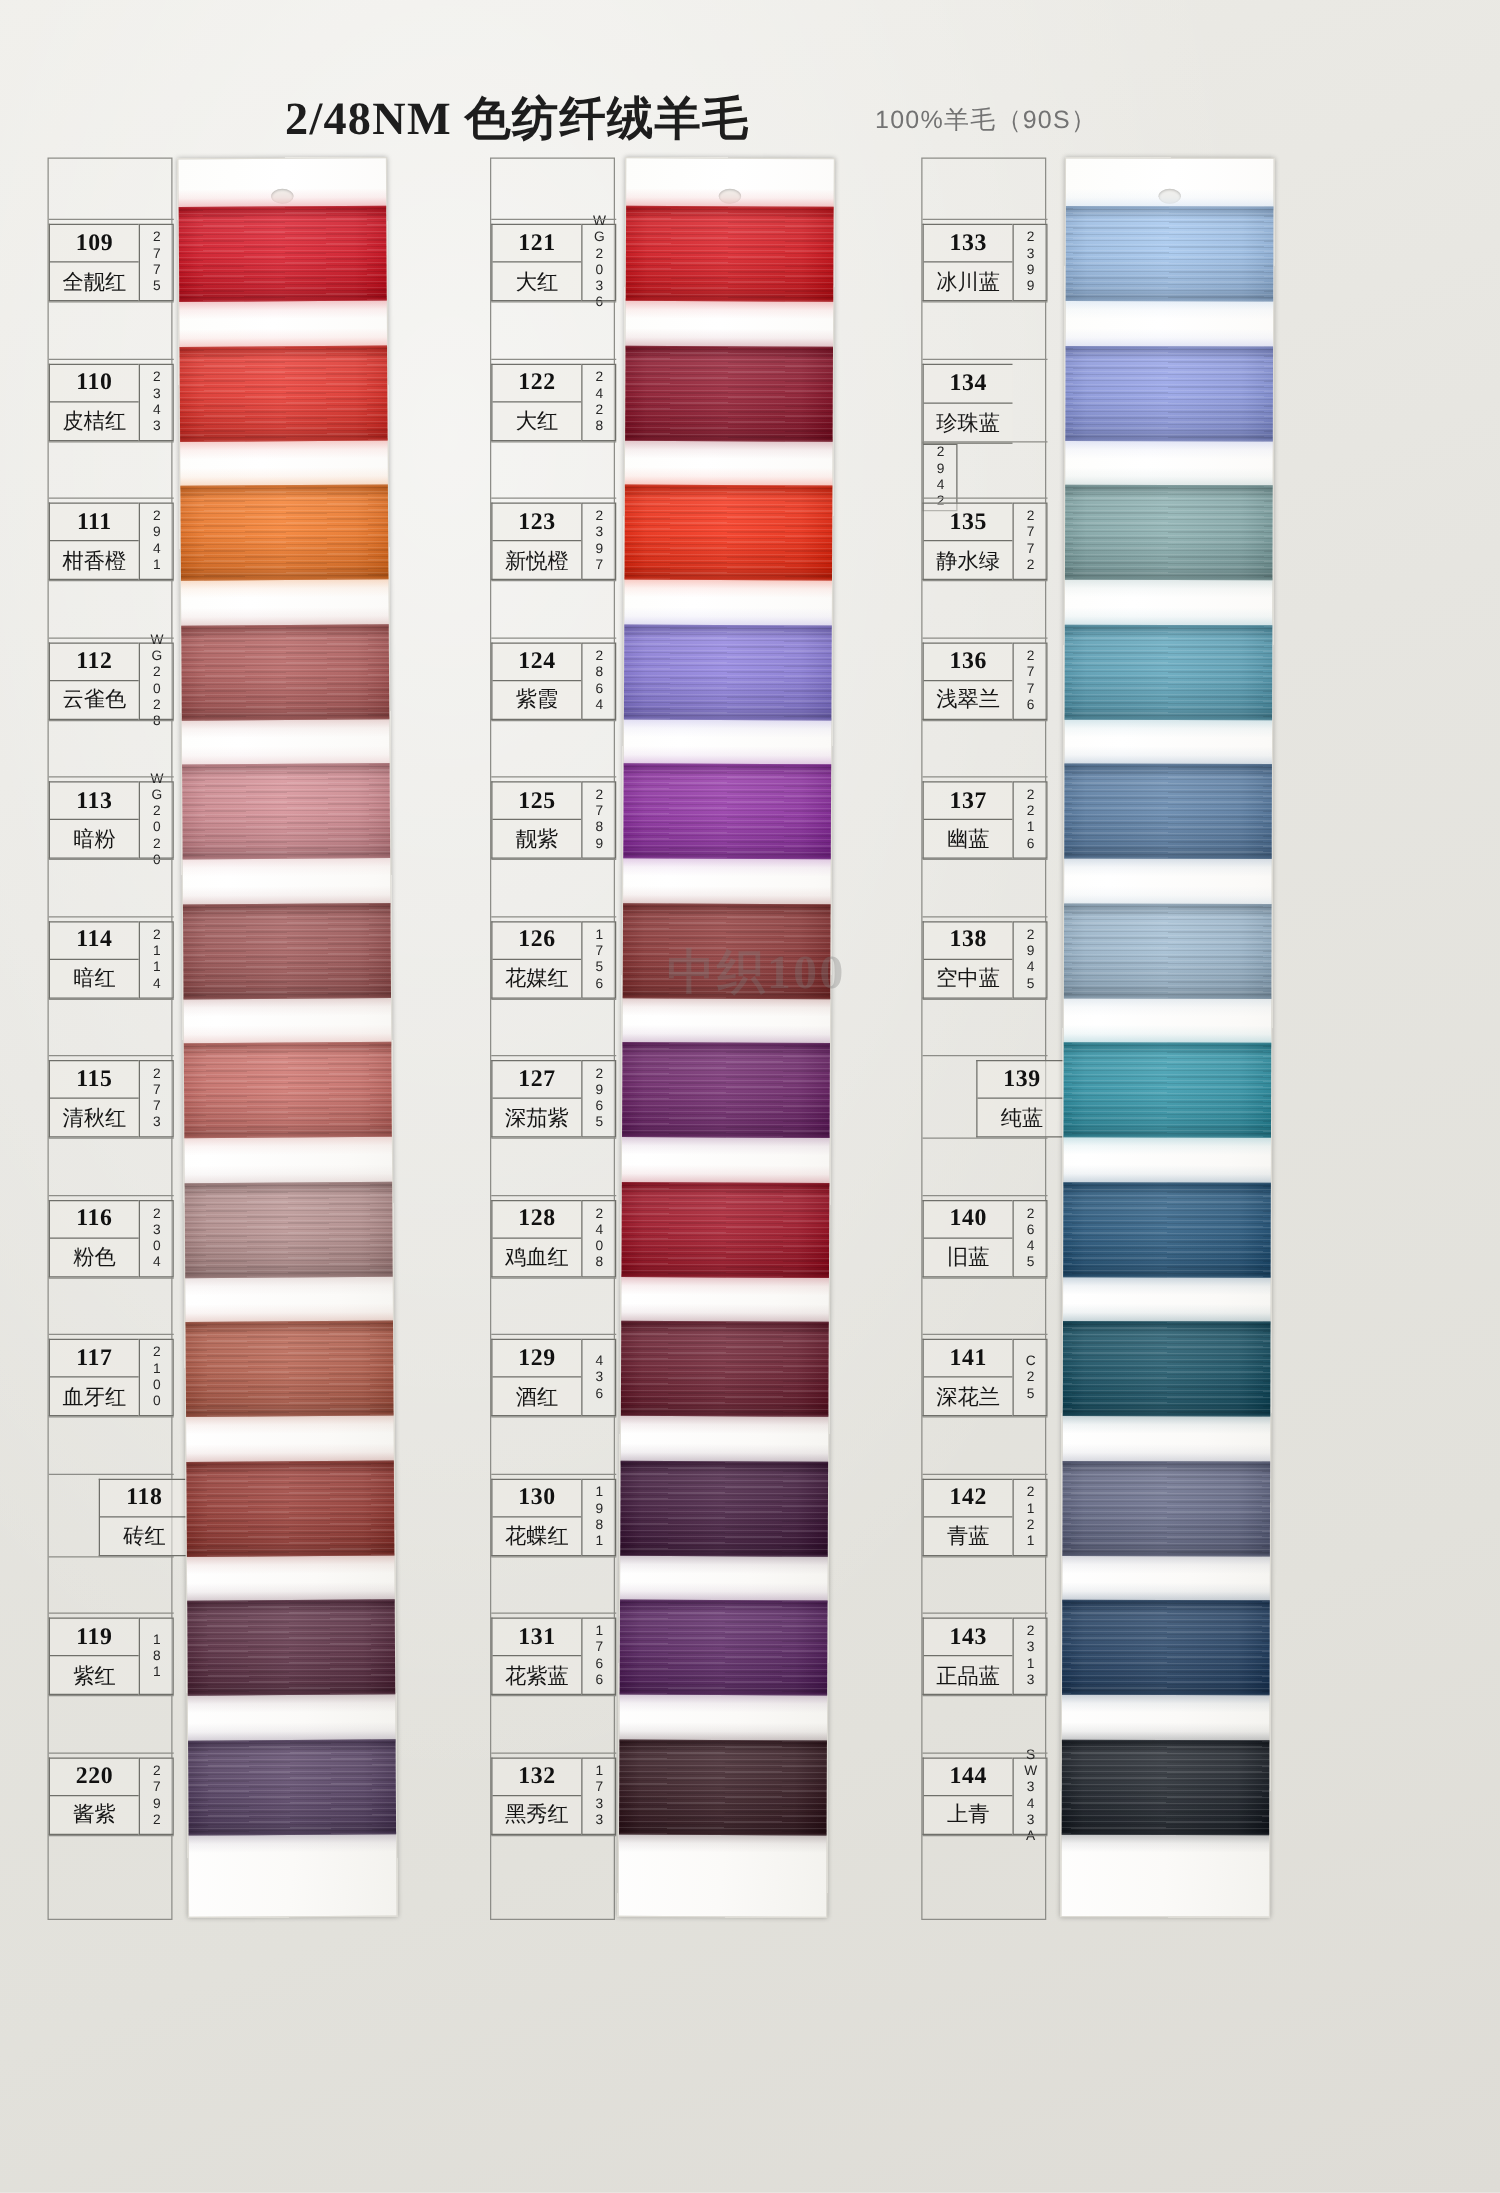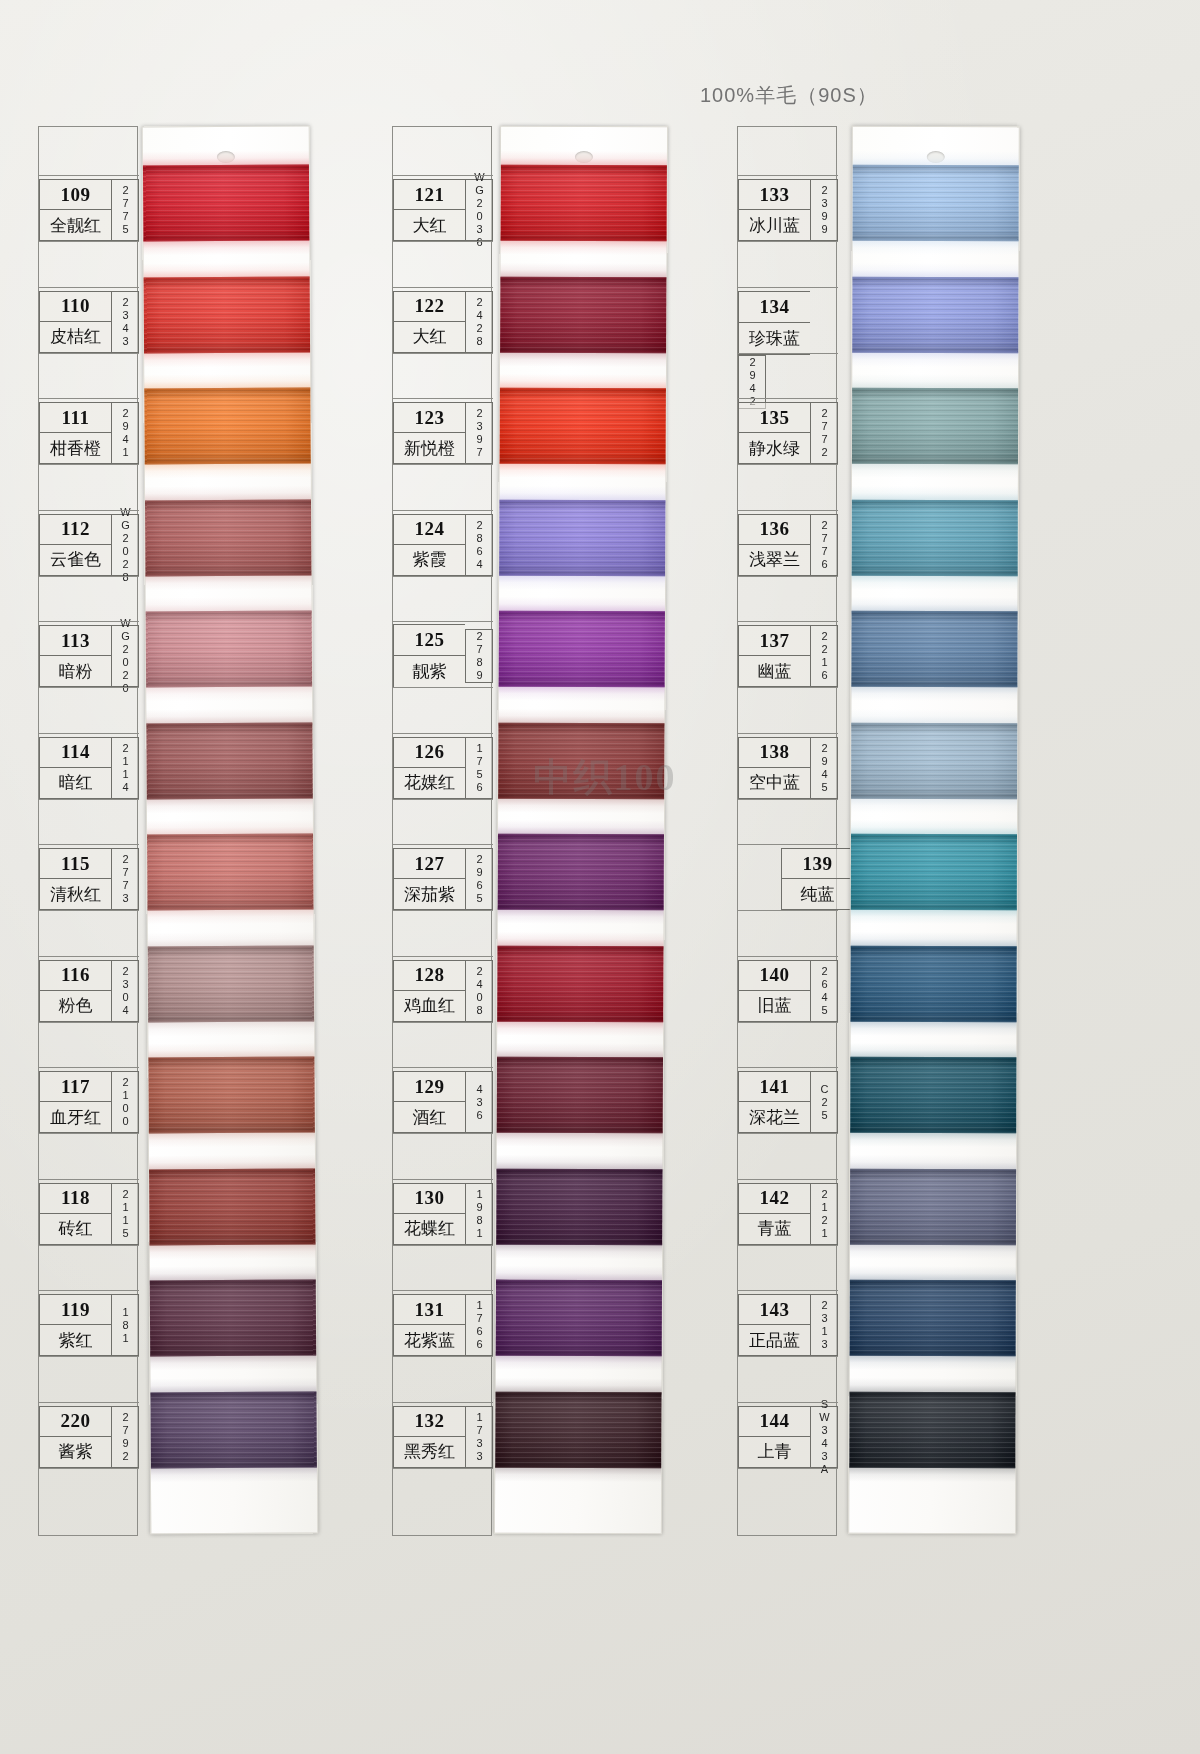--- a/index.html
+++ b/index.html
@@ -157,20 +157,21 @@
     z-index:40;
     white-space:nowrap;
   }
 </style>
 </head>
 <body>
 
 <div class="paper-bg"></div>
 
 <div class="header">
+  <div class="title">2/48NM 色纺纤绒羊毛</div>
   <div class="subtitle">100%羊毛（90S）</div>
 </div>
 
 <div class="column col1">
   <div class="label-table">
       <div class="entry" style="top: 52px;">
         <div class="left">
           <div class="num">109</div>
           <div class="cname">全靓红</div>
         </div>
@@ -261,21 +262,21 @@
         <div class="left">
           <div class="num">117</div>
           <div class="cname">血牙红</div>
         </div>
         <div class="code">
           <span>2100</span>
         </div>
       </div>
       <div class="divider" style="top: 940px;"></div>
       <div class="divider" style="top: 1006px;"></div>
-      <div class="entry" style="top: 1055.5px;">
+      <div class="entry" style="top: 1055.5px; margin-left: 40px;">
         <div class="left">
           <div class="num">118</div>
           <div class="cname">砖红</div>
         </div>
         <div class="code">
           <span>2115</span>
         </div>
       </div>
       <div class="divider" style="top: 1051.5px;"></div>
       <div class="divider" style="top: 1117.5px;"></div>
@@ -406,21 +407,21 @@
         <div class="left">
           <div class="num">124</div>
           <div class="cname">紫霞</div>
         </div>
         <div class="code">
           <span>2864</span>
         </div>
       </div>
       <div class="divider" style="top: 382.5px;"></div>
       <div class="divider" style="top: 448.5px;"></div>
-      <div class="entry" style="top: 498px; align-items: center;">
+      <div class="entry" style="top: 498px;">
         <div class="left">
           <div class="num">125</div>
           <div class="cname">靓紫</div>
         </div>
         <div class="code">
           <span>2789</span>
         </div>
       </div>
       <div class="divider" style="top: 494px;"></div>
       <div class="divider" style="top: 560px;"></div>

